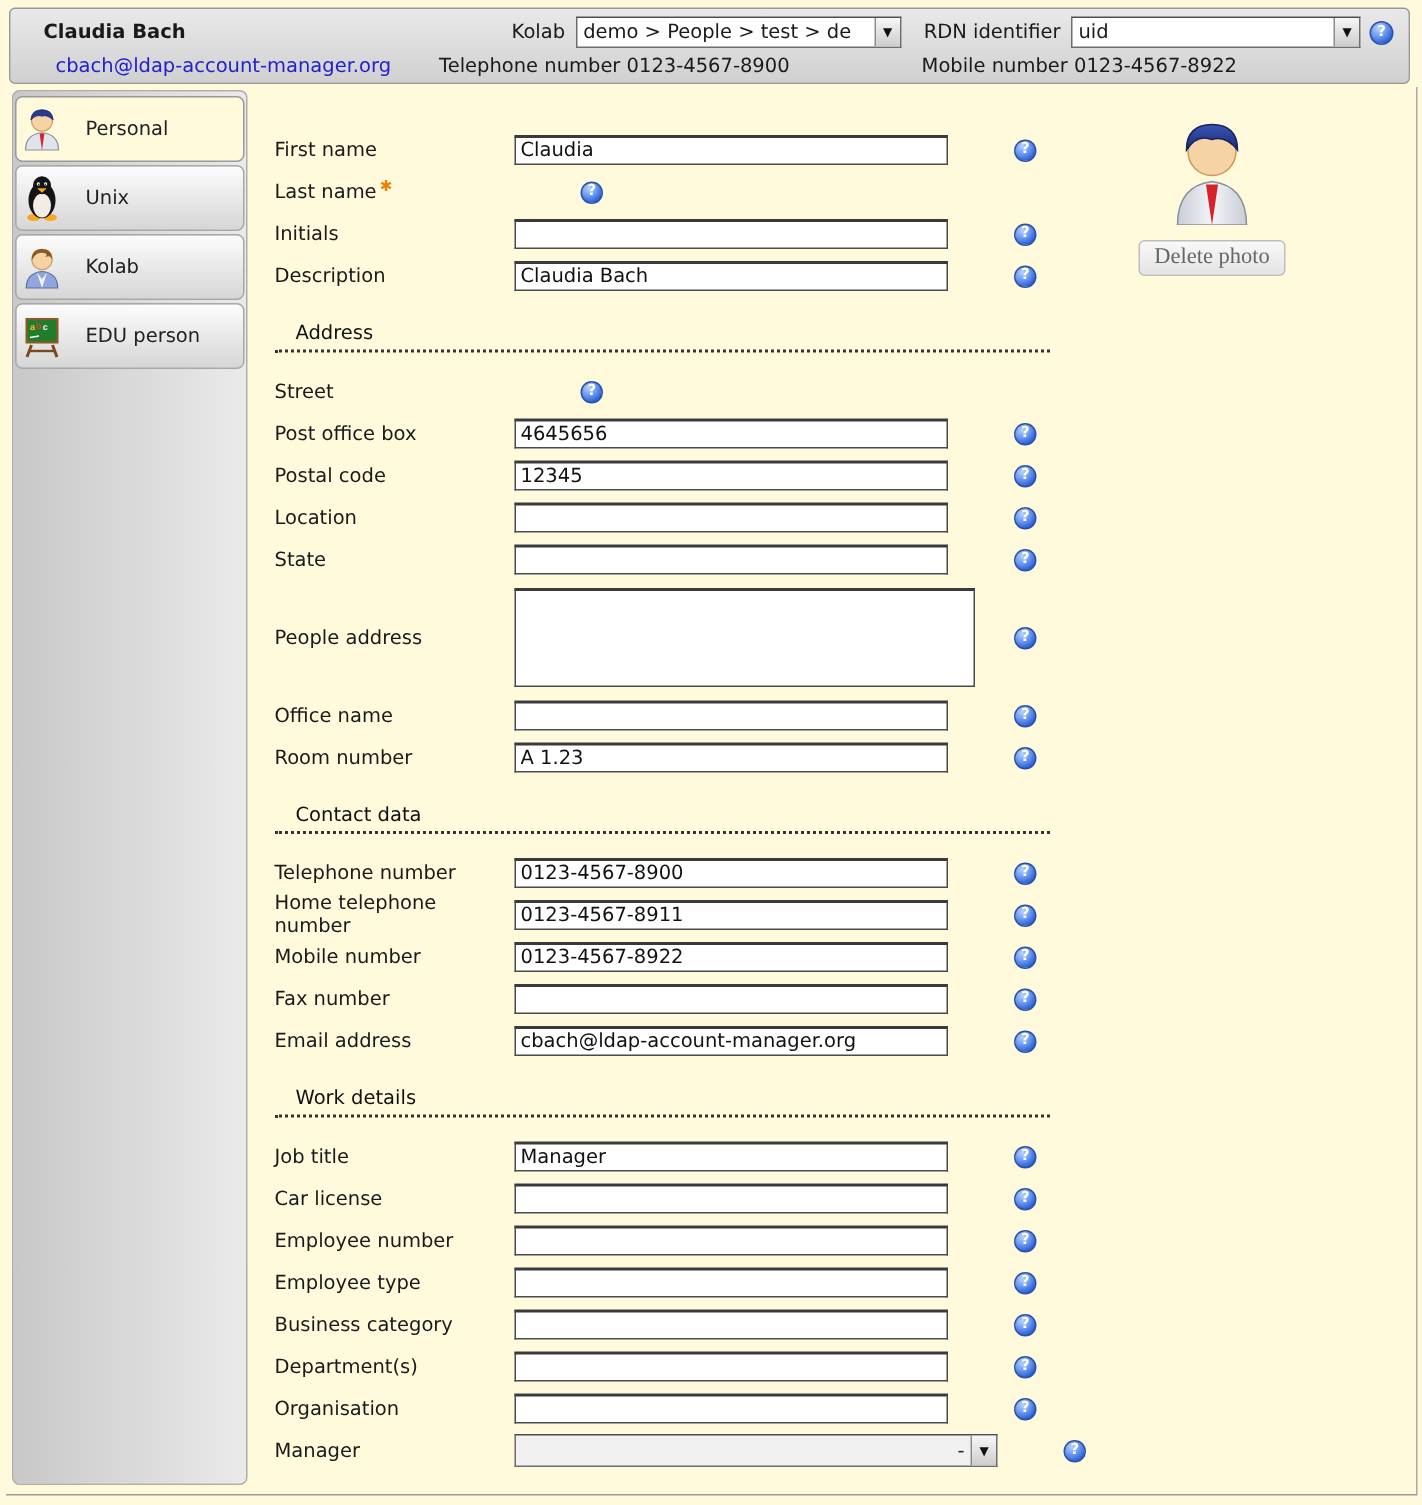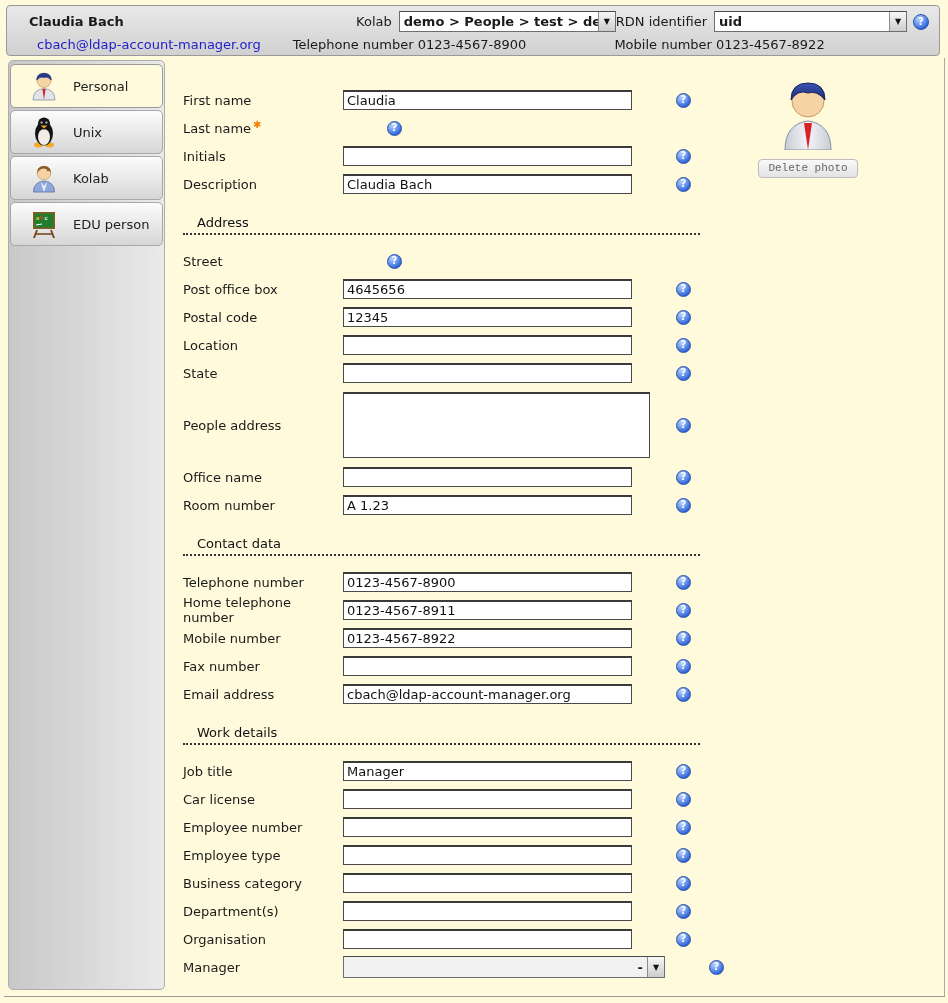--- a/index.html
+++ b/index.html
@@ -14,31 +14,30 @@
   .header-bar {
     position:absolute; left:6px; top:5px; width:934px; height:51px;
     background:linear-gradient(#e9e9e9,#d0d0d0);
     border:1px solid #999; border-radius:4px;
     padding:3px 10px 2px 22px;
   }
   .header-row1 { height:25px; display:flex; align-items:center; }
   .header-row2 { height:21px; display:flex; align-items:center; }
   .page-title { font-weight:bold; }
   .suffix-label { margin-left:auto; margin-right:7px; }
-  .rdn-label { margin-right:7px; }
+  .rdn-label { margin-left:15px; margin-right:7px; }
   .email-link { color:#2222CC; text-decoration:none; margin-left:8px; }
   .phone-text { margin-left:32px; }
   .mobile-text { margin-left:88px; }
 
   
   .win-select {
     display:inline-flex; align-items:center; height:21px;
     background:#fff; border:1px solid #6e6e6e; border-top-color:#4c4c4c;
     overflow:hidden;
-    font-weight:bold;
   }
   .win-select .ws-txt {
     flex:1; padding:0 4px; white-space:nowrap; overflow:hidden; font-size:13px;
   }
   .win-select .ws-btn {
     flex:none; width:17px; height:100%;
     background:linear-gradient(#f7f7f7,#cdcdcd);
     border-left:1px solid #8d8d8d;
     display:flex; align-items:center; justify-content:center;
     font-size:8px; color:#111; cursor:default;
@@ -58,21 +57,21 @@
   .help-top { margin-left:6px; width:16px; height:16px; }
 
   
   .sidebar {
     position:absolute; left:8px; top:60px; width:157px; height:930px;
     background:linear-gradient(90deg,#c8c8c8,#eaeaea);
     border:1px solid #adadad; border-radius:5px;
   }
   .tab {
     height:44px; margin:2px 1px 2px 1px; display:flex; align-items:center;
-    gap:13px; padding-left:17px;
+    gap:13px; padding-left:1px;
     background:linear-gradient(#fcfcfc,#d6d6d6);
     border:1px solid #a8a8a8; border-radius:5px; cursor:pointer;
   }
   .tab:first-child { margin-top:3px; }
   .tab.active { background:#FFFADC; border-color:#9a9a9a; }
   .tab-icon { width:32px; height:32px; flex:none; }
   .tab-icon svg { width:32px; height:32px; display:block; }
   .tab-label { color:#222; }
 
   
@@ -107,22 +106,22 @@
   .form-row.tall .help { margin-left:26px; }
 
   
   .photo-box { position:absolute; left:753px; top:76px; width:110px; text-align:center; }
   .avatar { width:62px; height:74px; display:inline-block; }
   .avatar svg { width:62px; height:74px; display:block; }
   .delete-photo-btn {
     margin-top:6px; display:inline-block; padding:2px 9px 3px 9px;
     background:linear-gradient(#f9f9f9,#e3e3e3);
     border:1px solid #bdbdbd; border-radius:4px;
-    color:#666; font-size:11px; cursor:pointer;
-    font-family:Liberation Mono, monospace;
+    color:#666; font-size:15px; cursor:pointer;
+    font-family:Liberation Serif, serif;
   }
 </style>
 </head>
 <body>
 
 <div class="header-bar">
   <div class="header-row1">
     <span class="page-title">Claudia Bach</span>
     <span class="suffix-label">Kolab</span>
     <span class="win-select suffix-select">

